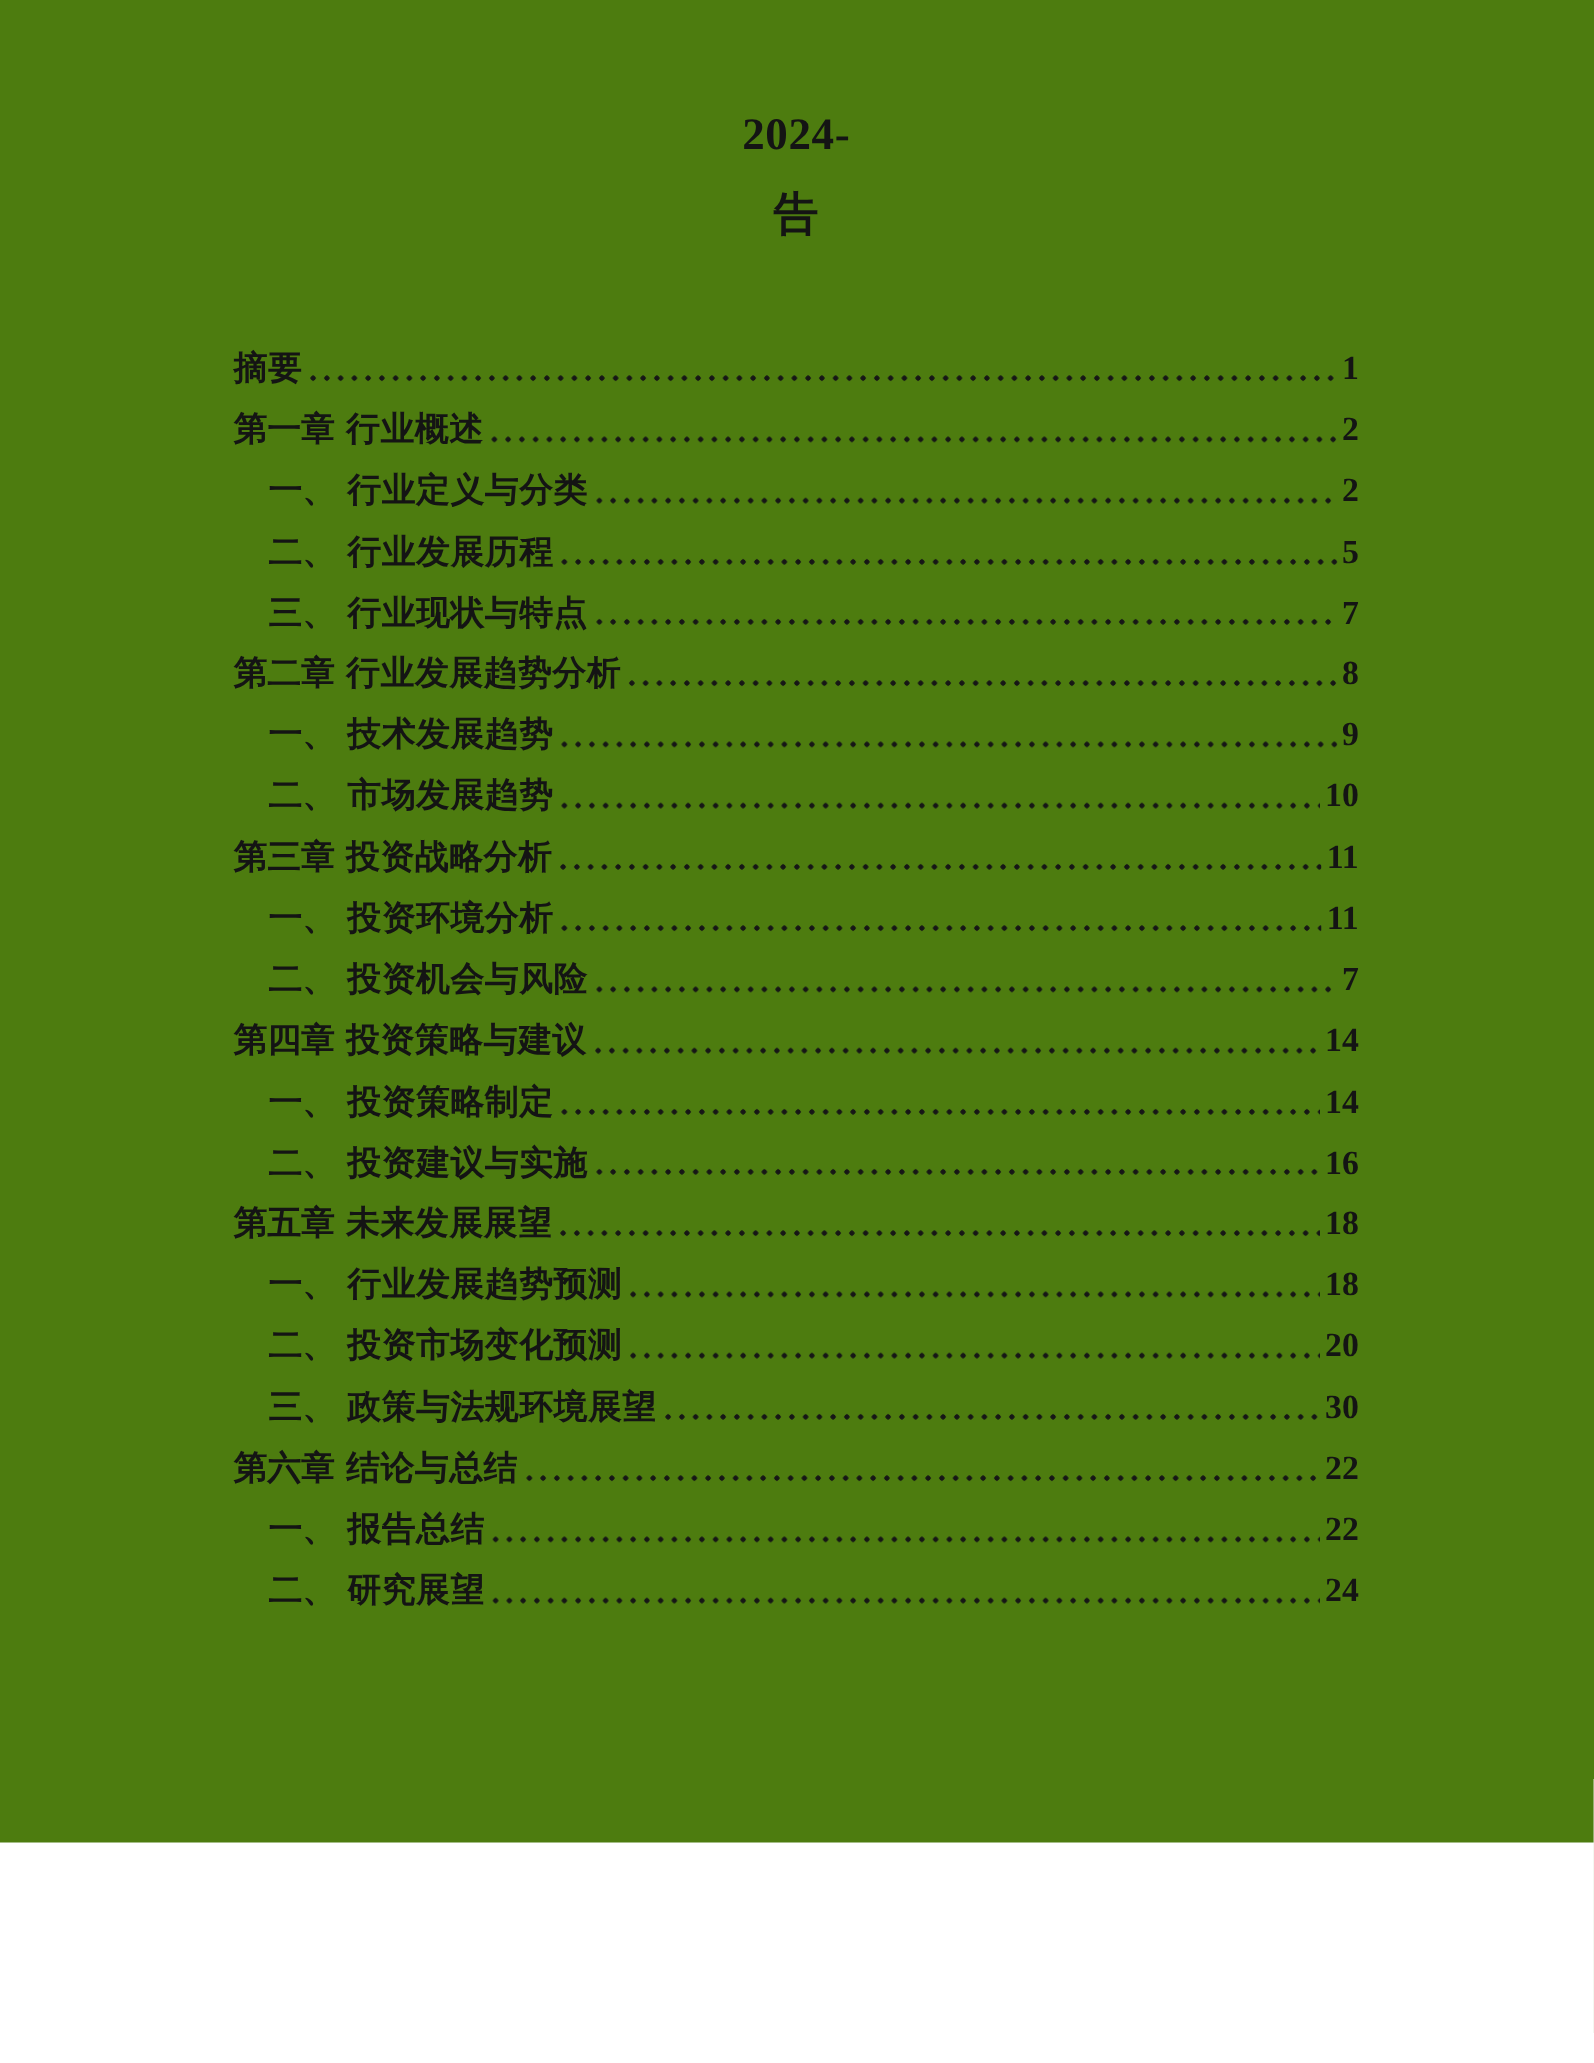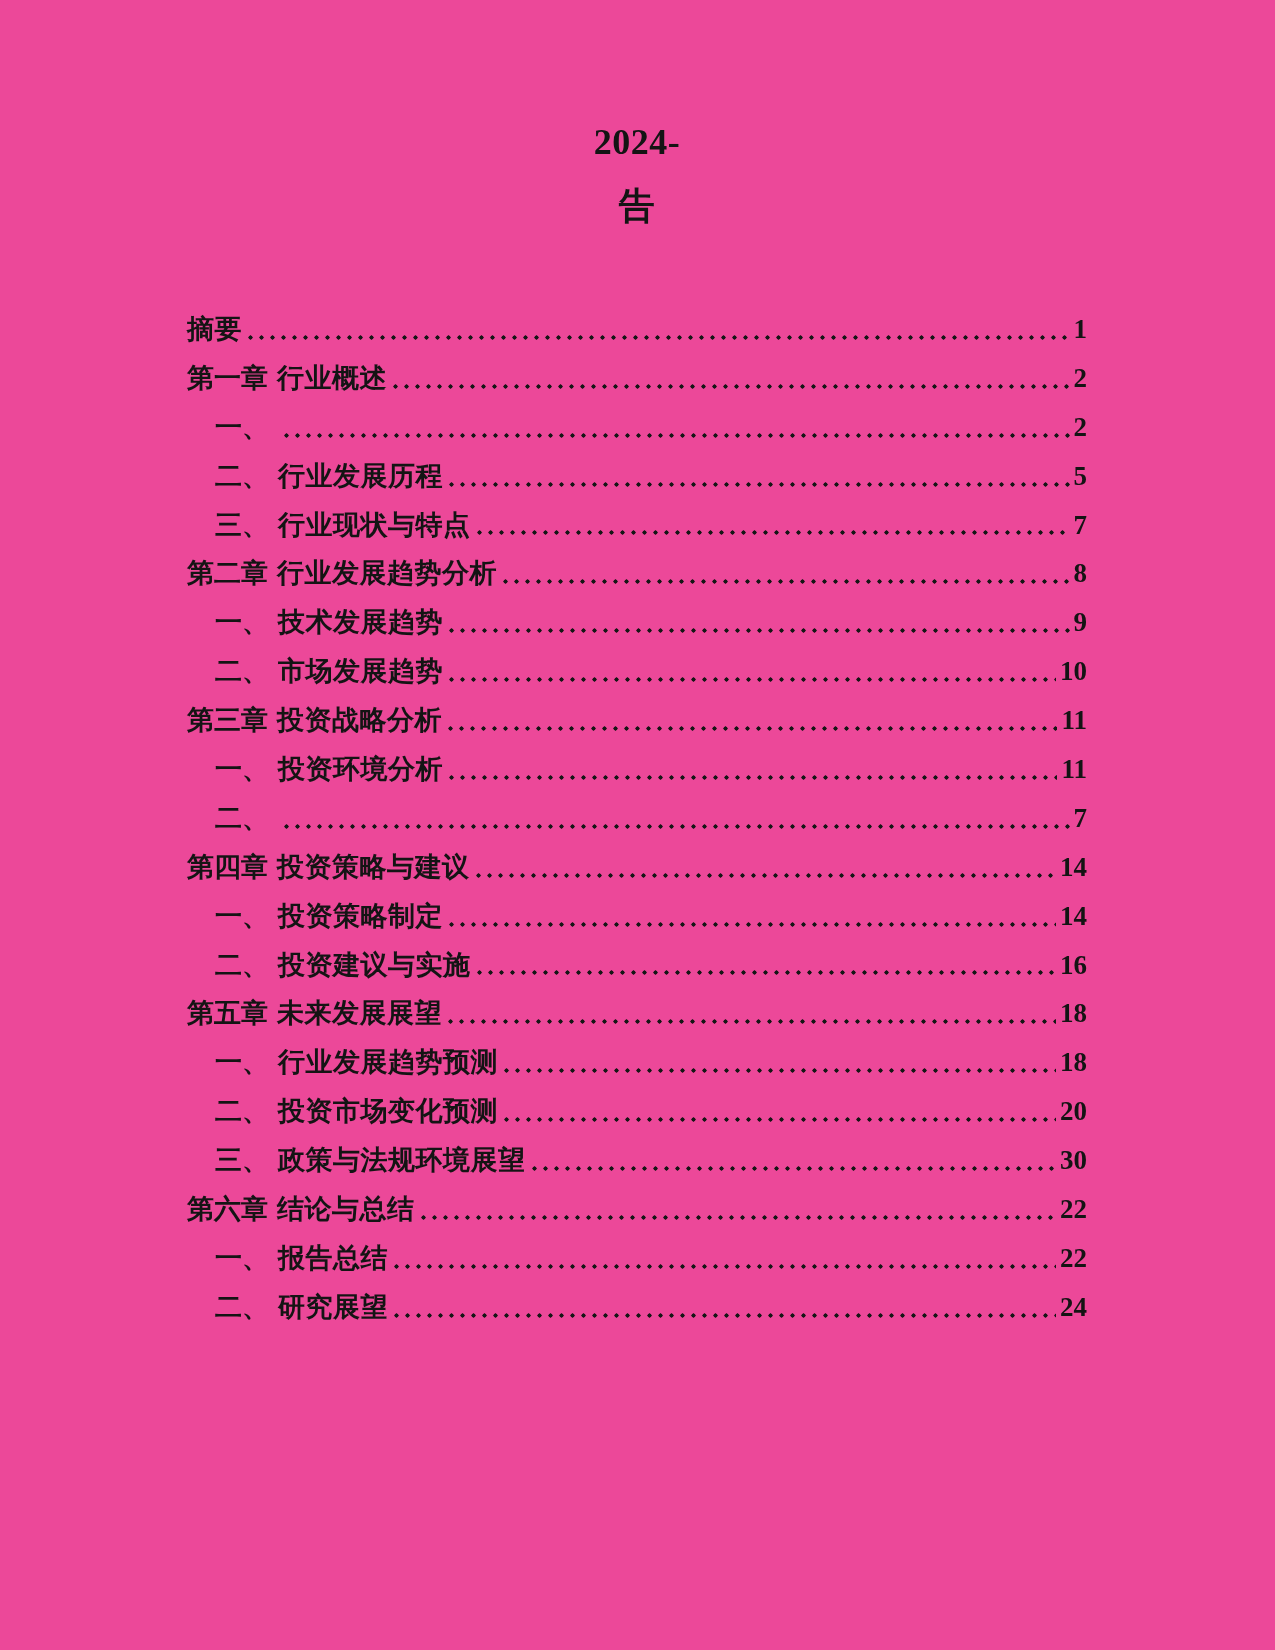--- a/index.html
+++ b/index.html
@@ -8,23 +8,23 @@
     width: 1275px;
     height: 1650px;
     background: #ffffff;
     font-family: "Liberation Serif", "DejaVu Serif", serif;
     color: #141414;
     overflow: hidden;
   }
 
   .page {
     width: 1275px;
-    height: 1650px;
-    background: #ec4899;
-    padding: 110px 188px 0 187px; 
+    height: 1474px;
+    background: #4d7c0f;
+    padding: 75px 188px 0 187px; 
   }
 
   
   .title-block {
     text-align: center;
   }
   .title-line {
     font-size: 36px;
     font-weight: bold;
     line-height: 64px;
@@ -87,20 +87,21 @@
       <span class="toc-page">1</span>
     </div>
       <div class="toc-row level-0">
       <span class="toc-prefix">第一章</span>
       <span class="toc-label">行业概述</span>
       <span class="toc-leader"></span>
       <span class="toc-page">2</span>
     </div>
       <div class="toc-row level-1">
       <span class="toc-prefix">一、</span>
+      <span class="toc-label">行业定义与分类</span>
       <span class="toc-leader"></span>
       <span class="toc-page">2</span>
     </div>
       <div class="toc-row level-1">
       <span class="toc-prefix">二、</span>
       <span class="toc-label">行业发展历程</span>
       <span class="toc-leader"></span>
       <span class="toc-page">5</span>
     </div>
       <div class="toc-row level-1">
@@ -134,20 +135,21 @@
       <span class="toc-page">11</span>
     </div>
       <div class="toc-row level-1">
       <span class="toc-prefix">一、</span>
       <span class="toc-label">投资环境分析</span>
       <span class="toc-leader"></span>
       <span class="toc-page">11</span>
     </div>
       <div class="toc-row level-1">
       <span class="toc-prefix">二、</span>
+      <span class="toc-label">投资机会与风险</span>
       <span class="toc-leader"></span>
       <span class="toc-page">7</span>
     </div>
       <div class="toc-row level-0">
       <span class="toc-prefix">第四章</span>
       <span class="toc-label">投资策略与建议</span>
       <span class="toc-leader"></span>
       <span class="toc-page">14</span>
     </div>
       <div class="toc-row level-1">

